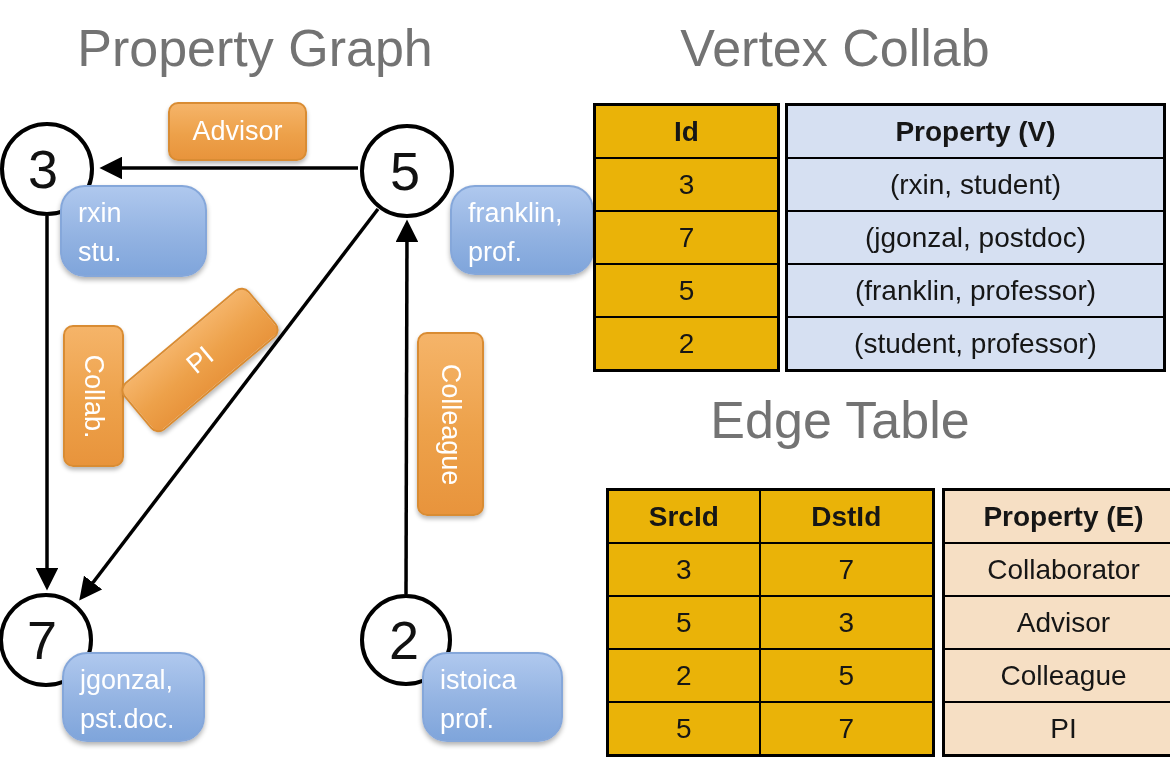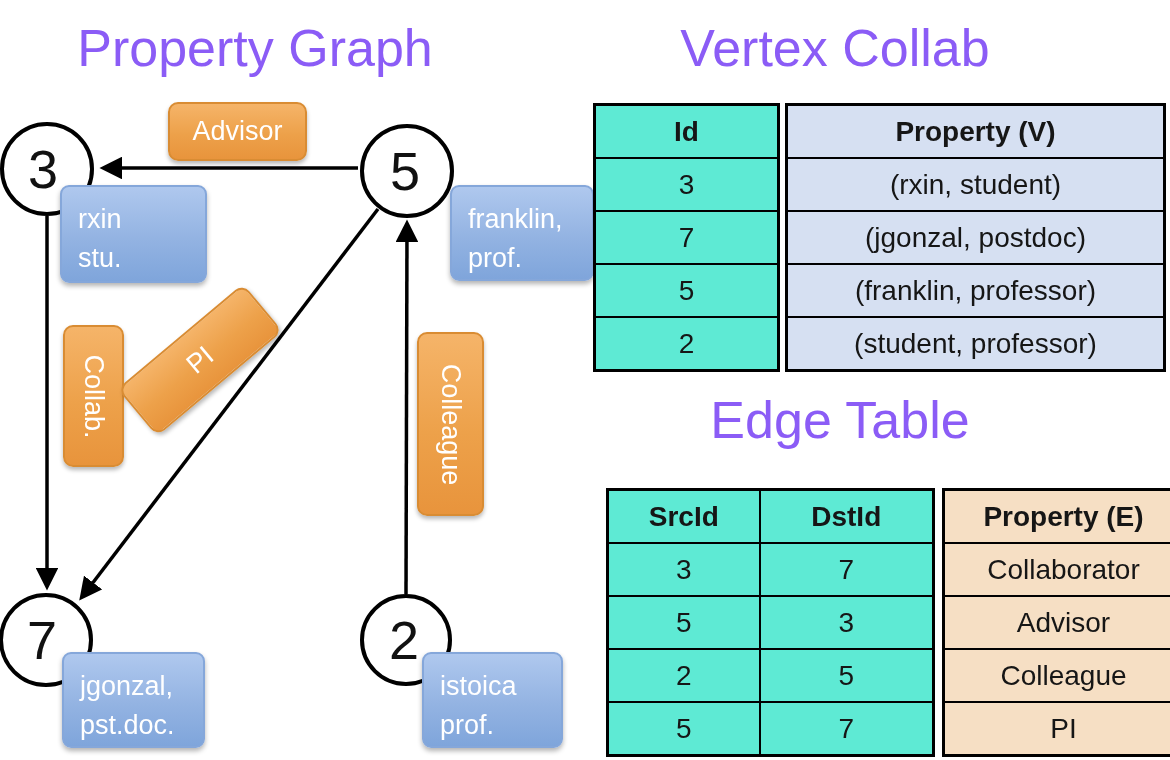--- a/index.html
+++ b/index.html
@@ -1,44 +1,44 @@
 <!DOCTYPE html>
 <html style="--ink: #000000; --orange-top: #F5B469; --orange-bottom: #E8943C; --orange-border: #D98C33; --blue-top: #AFC8EE; --blue-bottom: #7FA5DB; --blue-border: #85A7DA; --vertex-cell-bg: #D6E0F2; --edge-cell-bg: #F6DFC4;"><head>
 <meta charset="utf-8">
 <style>
   html,body{margin:0;padding:0;background:#fff;}
   body{width:1170px;height:760px;position:relative;overflow:hidden;
        font-family:"Liberation Sans", sans-serif;color:#161616;}
 
   
   .big-title{position:absolute;text-align:center;font-size:52px;font-weight:400;
-             color:#8b5cf6;letter-spacing:0px;white-space:nowrap;}
+             color:#737373;letter-spacing:0px;white-space:nowrap;}
 
   
   #graph-svg{position:absolute;left:0;top:0;}
   .edge{stroke:var(--ink,#000);stroke-width:3.5;fill:none;}
   .node-circle{fill:#fff;stroke:var(--ink,#000);stroke-width:4;}
   .node-num{position:absolute;width:70px;height:64px;display:flex;align-items:center;
             justify-content:center;font-size:54px;font-weight:400;color:#111;}
 
   .edge-label{position:absolute;display:flex;align-items:center;justify-content:center;
       background:linear-gradient(180deg,var(--orange-top,#F5B469) 0%,#EDA14A 55%,var(--orange-bottom,#E8943C) 100%);
       border:2px solid var(--orange-border,#D98C33);border-radius:10px;color:#fff;
       font-size:27px;box-shadow:0 3px 4px rgba(0,0,0,0.28);}
   .rot90{transform:rotate(90deg);white-space:nowrap;}
 
   .prop-label{position:absolute;
       background:linear-gradient(180deg,var(--blue-top,#AFC8EE) 0%,#93B3E2 55%,var(--blue-bottom,#7FA5DB) 100%);
-      border:2px solid var(--blue-border,#85A7DA);border-radius:9px;color:#fff;
-      font-size:27px;line-height:1.45;padding:13px 6px 0 16px;
+      border:2px solid var(--blue-border,#85A7DA);border-radius:25px;color:#fff;
+      font-size:27px;line-height:1.45;padding:7px 6px 0 16px;
       box-shadow:0 3px 5px rgba(0,0,0,0.3);}
 
   
   .tbl-group{position:absolute;display:flex;}
-  table.tbl{border-collapse:collapse;table-layout:fixed;border:3px solid #000;background:#5eead4;}
+  table.tbl{border-collapse:collapse;table-layout:fixed;border:3px solid #000;background:#eab308;}
   table.tbl th,table.tbl td{border:2px solid #000;text-align:center;vertical-align:middle;
       font-size:28px;height:51px;padding:0 4px;overflow:hidden;white-space:nowrap;}
   table.tbl th{font-weight:700;}
   table.tbl.vfill th,table.tbl.vfill td{background:var(--vertex-cell-bg,#D6E0F2);}
   table.tbl.efill th,table.tbl.efill td{background:var(--edge-cell-bg,#F6DFC4);}
 </style>
 </head>
 <body>
 
 <div class="big-title" style="left:0;top:18px;width:510px;">Property Graph</div>

